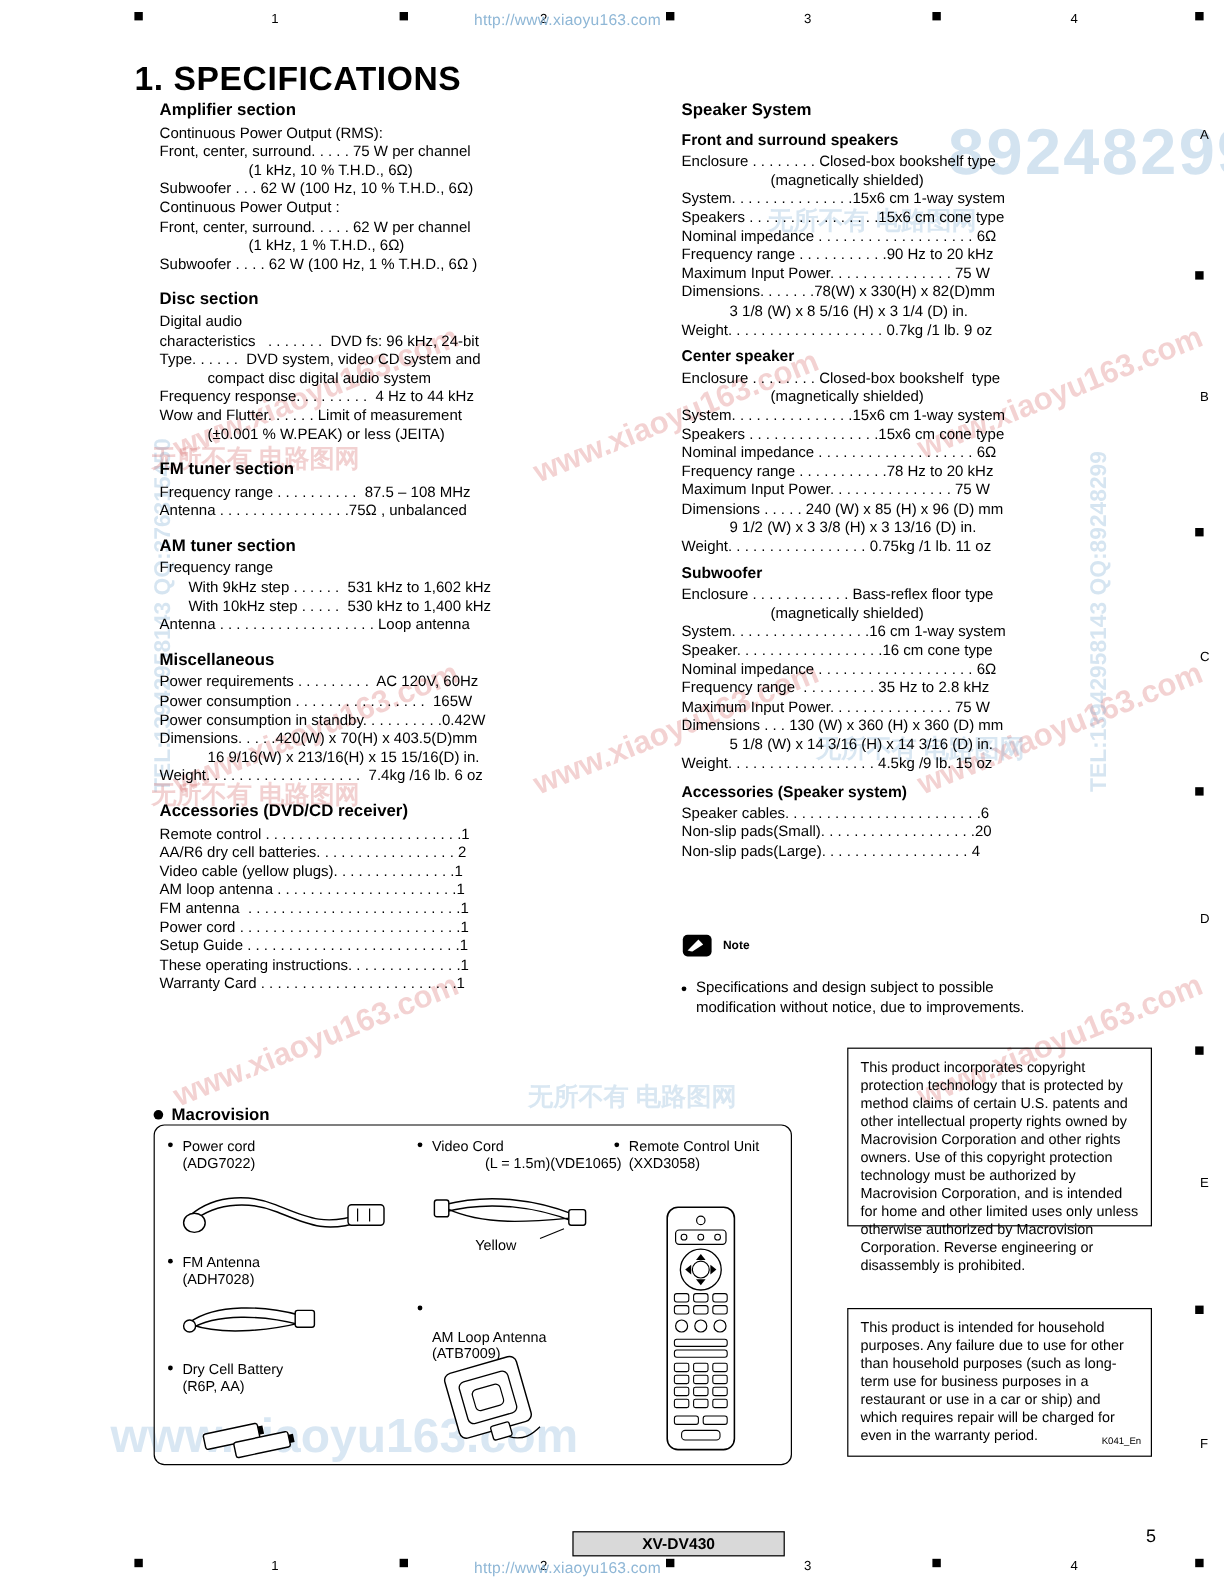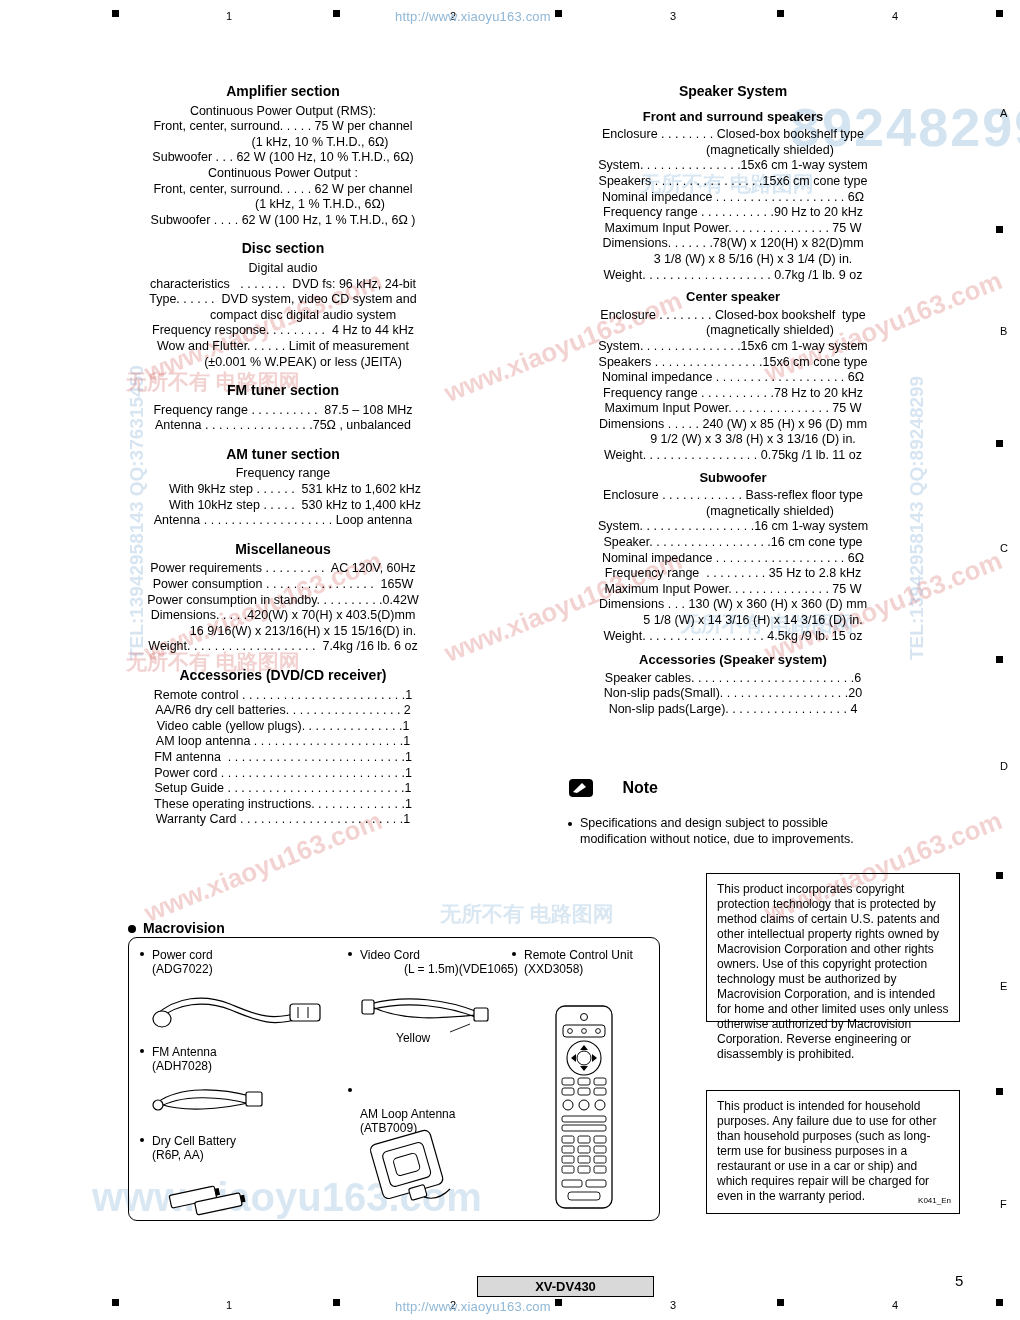--- a/index.html
+++ b/index.html
@@ -21,41 +21,41 @@
 
   
   .wm{position:absolute;color:rgba(120,170,210,.33);font-weight:bold;pointer-events:none;white-space:nowrap;}
   .wm-big{font-size:54px;letter-spacing:2px;}
   .wm-url{font-size:26px;color:rgba(214,106,106,.30);}
   .wm-url2{font-size:40px;color:rgba(130,175,215,.30);}
   .wm-rot{transform-origin:left top;}
 
   
   .doc-title{position:absolute;left:112px;top:50px;font-size:28px;font-weight:bold;letter-spacing:.5px;}
-  .col{position:absolute;font-size:12.5px;line-height:15.6px;text-align:center;}
+  .col{position:absolute;font-size:12.5px;line-height:15.6px;}
   .col-l{left:133px;top:84px;width:300px;}
   .col-r{left:568px;top:84px;width:330px;}
   h3.sec{font-size:14px;font-weight:bold;margin:0 0 4px 0;}
   .sp{height:13px;}
   .ln{white-space:pre;}
   .ind2{padding-left:74px;}
   .ind3{padding-left:40px;}
   .ind4{padding-left:24px;}
   .sub{font-size:13px;font-weight:bold;margin:0 0 3px 0;}
 
   
   .acc-head{position:absolute;left:128px;top:920px;font-size:14px;font-weight:bold;}
   .acc-box{position:absolute;left:128px;top:937px;width:530px;height:282px;border:1.5px solid #000;border-radius:9px;}
   .acc-item{position:absolute;font-size:12px;line-height:14px;}
   .bullet-dot{position:absolute;left:0;top:4px;width:4px;height:4px;background:#000;border-radius:50%;}
 
   
   .note-wrap{position:absolute;left:568px;top:778px;width:330px;}
   .note-icon{width:26px;height:20px;display:inline-block;vertical-align:middle;}
-  .note-label{font-size:16px;font-weight:bold;margin-left:24px;vertical-align:middle;}
+  .note-label{font-size:10px;font-weight:bold;margin-left:4px;vertical-align:middle;}
   .note-body{font-size:12.5px;line-height:15.5px;margin-top:18px;padding-left:12px;position:relative;}
   .note-body .b{position:absolute;left:0;top:6px;width:4px;height:4px;background:#000;border-radius:50%;}
 
   
   .legal{position:absolute;border:1px solid #000;font-size:12px;line-height:15px;padding:8px 10px;box-sizing:border-box;}
   #legal1{left:706px;top:873px;width:254px;height:149px;}
   #legal2{left:706px;top:1090px;width:254px;height:124px;}
   .legal-code{position:absolute;right:8px;bottom:5px;font-size:8px;}
 
   
@@ -118,20 +118,21 @@
   <div class="side-letter" style="left:1000px;top:107px;">A</div>
   <div class="side-letter" style="left:1000px;top:325px;">B</div>
   <div class="side-letter" style="left:1000px;top:542px;">C</div>
   <div class="side-letter" style="left:1000px;top:760px;">D</div>
   <div class="side-letter" style="left:1000px;top:980px;">E</div>
   <div class="side-letter" style="left:1000px;top:1198px;">F</div>
 
   <div class="edge-url" style="left:395px;top:9px;">http://www.xiaoyu163.com</div>
   <div class="edge-url" style="left:395px;top:1299px;">http://www.xiaoyu163.com</div>
 
+  <div class="doc-title">1. SPECIFICATIONS</div>
 
   <div class="col col-l">
 
     <h3 class="sec">Amplifier section</h3>
     <div class="ln">Continuous Power Output (RMS):</div>
     <div class="ln">Front, center, surround. . . . . 75 W per channel</div>
     <div class="ln ind2">(1 kHz, 10 % T.H.D., 6Ω)</div>
     <div class="ln">Subwoofer . . . 62 W (100 Hz, 10 % T.H.D., 6Ω)</div>
     <div class="ln">Continuous Power Output :</div>
     <div class="ln">Front, center, surround. . . . . 62 W per channel</div>
@@ -186,21 +187,21 @@
     <h3 class="sec" style="margin-bottom:9px;">Speaker System</h3>
 
     <div class="sub">Front and surround speakers</div>
     <div class="ln">Enclosure . . . . . . . . Closed-box bookshelf type</div>
     <div class="ln ind2">(magnetically shielded)</div>
     <div class="ln">System. . . . . . . . . . . . . . .15x6 cm 1-way system</div>
     <div class="ln">Speakers . . . . . . . . . . . . . . . .15x6 cm cone type</div>
     <div class="ln">Nominal impedance . . . . . . . . . . . . . . . . . . . 6Ω</div>
     <div class="ln">Frequency range . . . . . . . . . . .90 Hz to 20 kHz</div>
     <div class="ln">Maximum Input Power. . . . . . . . . . . . . . . 75 W</div>
-    <div class="ln">Dimensions. . . . . . .78(W) x 120(H) x 82(D)mm</div>
+    <div class="ln">Dimensions. . . . . . .78(W) x 330(H) x 82(D)mm</div>
     <div class="ln ind3">3 1/8 (W) x 8 5/16 (H) x 3 1/4 (D) in.</div>
     <div class="ln">Weight. . . . . . . . . . . . . . . . . . . 0.7kg /1 lb. 9 oz</div>
 
     <div style="height:6px;"></div>
     <div class="sub">Center speaker</div>
     <div class="ln">Enclosure . . . . . . . . Closed-box bookshelf  type</div>
     <div class="ln ind2">(magnetically shielded)</div>
     <div class="ln">System. . . . . . . . . . . . . . .15x6 cm 1-way system</div>
     <div class="ln">Speakers . . . . . . . . . . . . . . . .15x6 cm cone type</div>
     <div class="ln">Nominal impedance . . . . . . . . . . . . . . . . . . . 6Ω</div>

